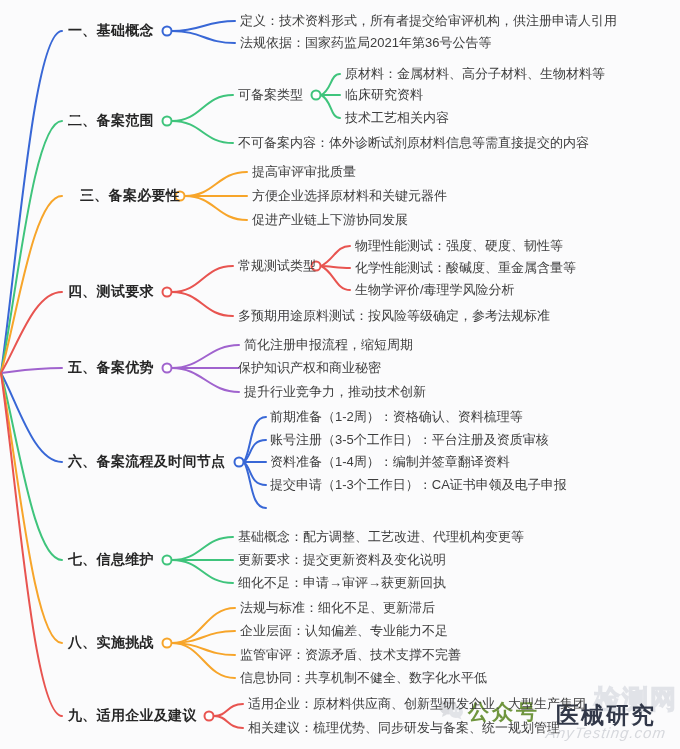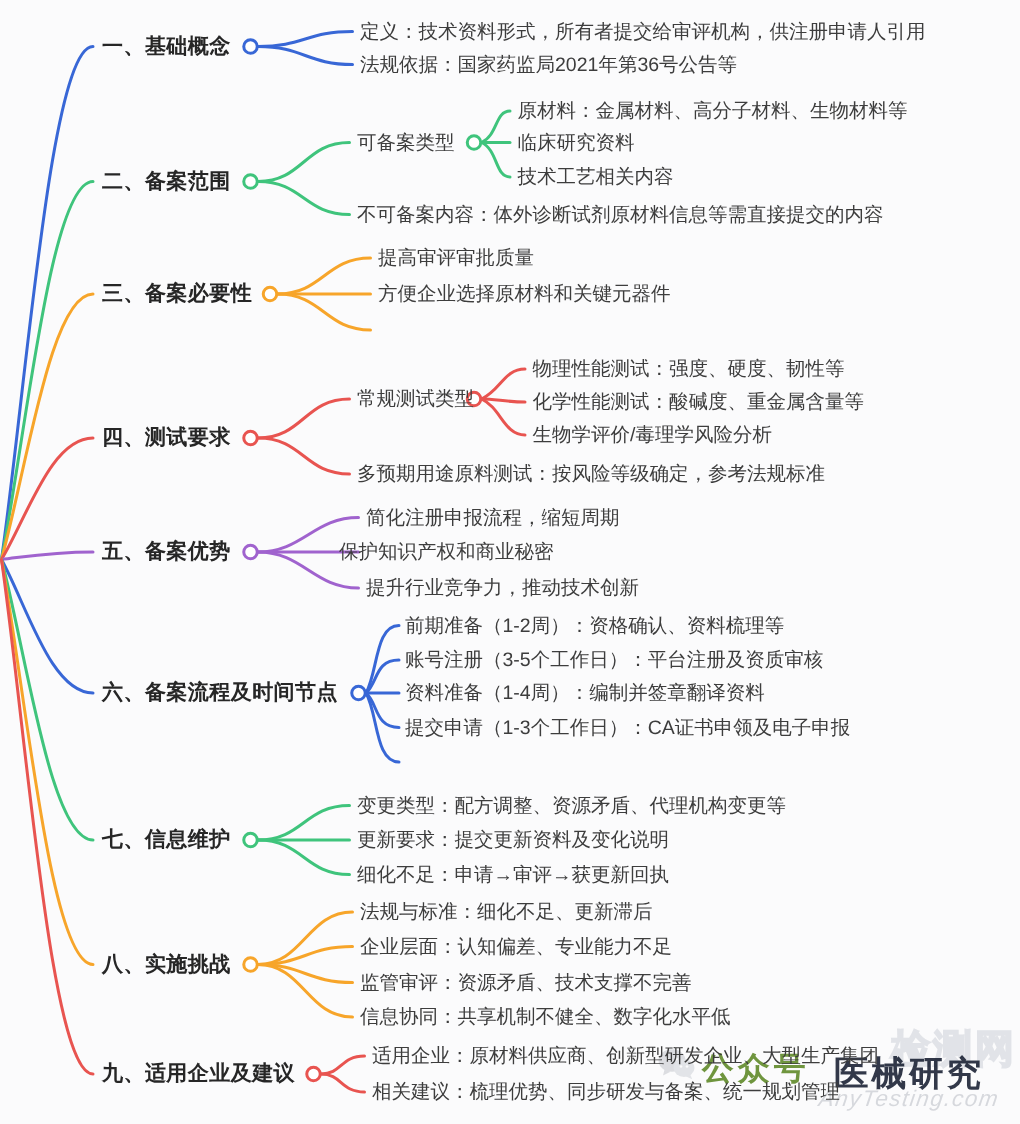--- a/index.html
+++ b/index.html
@@ -86,56 +86,57 @@
       <circle cx="167" cy="368" r="4.5" fill="#fff" stroke="#a063ce"></circle>
       <circle cx="239" cy="462" r="4.5" fill="#fff" stroke="#3867d6"></circle>
       <circle cx="167" cy="560" r="4.5" fill="#fff" stroke="#3fc47c"></circle>
       <circle cx="167" cy="643" r="4.5" fill="#fff" stroke="#f7a52a"></circle>
       <circle cx="209" cy="716" r="4.5" fill="#fff" stroke="#e85450"></circle>
     </g>
   </svg>
 
   <div class="node lvl1" style="left:68px;top:31px">一、基础概念</div>
   <div class="node lvl1" style="left:68px;top:121px">二、备案范围</div>
-  <div class="node lvl1" style="left:68px;top:196px">三、备案必要性</div>
+  <div class="node lvl1" style="left:80px;top:196px">三、备案必要性</div>
   <div class="node lvl1" style="left:68px;top:292px">四、测试要求</div>
   <div class="node lvl1" style="left:68px;top:368px">五、备案优势</div>
   <div class="node lvl1" style="left:68px;top:462px">六、备案流程及时间节点</div>
   <div class="node lvl1" style="left:68px;top:560px">七、信息维护</div>
   <div class="node lvl1" style="left:68px;top:643px">八、实施挑战</div>
   <div class="node lvl1" style="left:68px;top:716px">九、适用企业及建议</div>
 
   <div class="node lvl2" style="left:240px;top:21px">定义：技术资料形式，所有者提交给审评机构，供注册申请人引用</div>
   <div class="node lvl2" style="left:240px;top:43px">法规依据：国家药监局2021年第36号公告等</div>
 
   <div class="node lvl2" style="left:238px;top:95px">可备案类型</div>
   <div class="node lvl2" style="left:345px;top:74px">原材料：金属材料、高分子材料、生物材料等</div>
   <div class="node lvl2" style="left:345px;top:95px">临床研究资料</div>
   <div class="node lvl2" style="left:345px;top:118px">技术工艺相关内容</div>
   <div class="node lvl2" style="left:238px;top:143px">不可备案内容：体外诊断试剂原材料信息等需直接提交的内容</div>
 
   <div class="node lvl2" style="left:252px;top:172px">提高审评审批质量</div>
   <div class="node lvl2" style="left:252px;top:196px">方便企业选择原材料和关键元器件</div>
+  <div class="node lvl2" style="left:252px;top:220px">促进产业链上下游协同发展</div>
 
   <div class="node lvl2" style="left:238px;top:266px">常规测试类型</div>
   <div class="node lvl2" style="left:355px;top:246px">物理性能测试：强度、硬度、韧性等</div>
   <div class="node lvl2" style="left:355px;top:268px">化学性能测试：酸碱度、重金属含量等</div>
   <div class="node lvl2" style="left:355px;top:290px">生物学评价/毒理学风险分析</div>
   <div class="node lvl2" style="left:238px;top:316px">多预期用途原料测试：按风险等级确定，参考法规标准</div>
 
   <div class="node lvl2" style="left:244px;top:345px">简化注册申报流程，缩短周期</div>
-  <div class="node lvl2" style="left:226px;top:368px">保护知识产权和商业秘密</div>
+  <div class="node lvl2" style="left:238px;top:368px">保护知识产权和商业秘密</div>
   <div class="node lvl2" style="left:244px;top:392px">提升行业竞争力，推动技术创新</div>
 
   <div class="node lvl2" style="left:270px;top:417px">前期准备（1-2周）：资格确认、资料梳理等</div>
   <div class="node lvl2" style="left:270px;top:440px">账号注册（3-5个工作日）：平台注册及资质审核</div>
   <div class="node lvl2" style="left:270px;top:462px">资料准备（1-4周）：编制并签章翻译资料</div>
   <div class="node lvl2" style="left:270px;top:485px">提交申请（1-3个工作日）：CA证书申领及电子申报</div>
 
-  <div class="node lvl2" style="left:238px;top:537px">变更类型：配方调整、资源矛盾、代理机构变更等</div>
+  <div class="node lvl2" style="left:238px;top:537px">基础概念：配方调整、工艺改进、代理机构变更等</div>
   <div class="node lvl2" style="left:238px;top:560px">更新要求：提交更新资料及变化说明</div>
   <div class="node lvl2" style="left:238px;top:583px">细化不足：申请→审评→获更新回执</div>
 
   <div class="node lvl2" style="left:240px;top:608px">法规与标准：细化不足、更新滞后</div>
   <div class="node lvl2" style="left:240px;top:631px">企业层面：认知偏差、专业能力不足</div>
   <div class="node lvl2" style="left:240px;top:655px">监管审评：资源矛盾、技术支撑不完善</div>
   <div class="node lvl2" style="left:240px;top:678px">信息协同：共享机制不健全、数字化水平低</div>
 
   <div class="node lvl2" style="left:248px;top:704px">适用企业：原材料供应商、创新型研发企业、大型生产集团</div>
   <div class="node lvl2" style="left:248px;top:728px">相关建议：梳理优势、同步研发与备案、统一规划管理</div>

